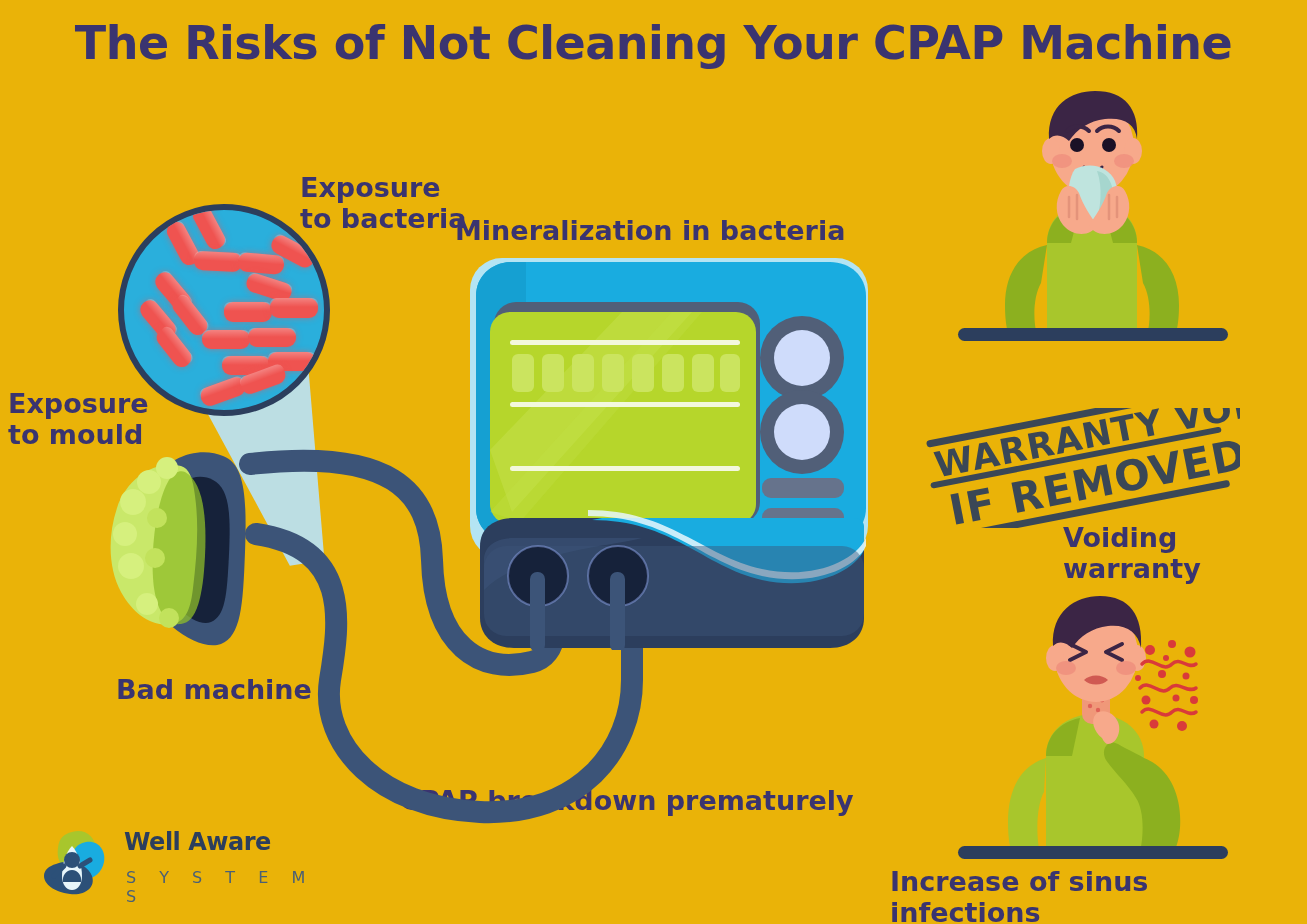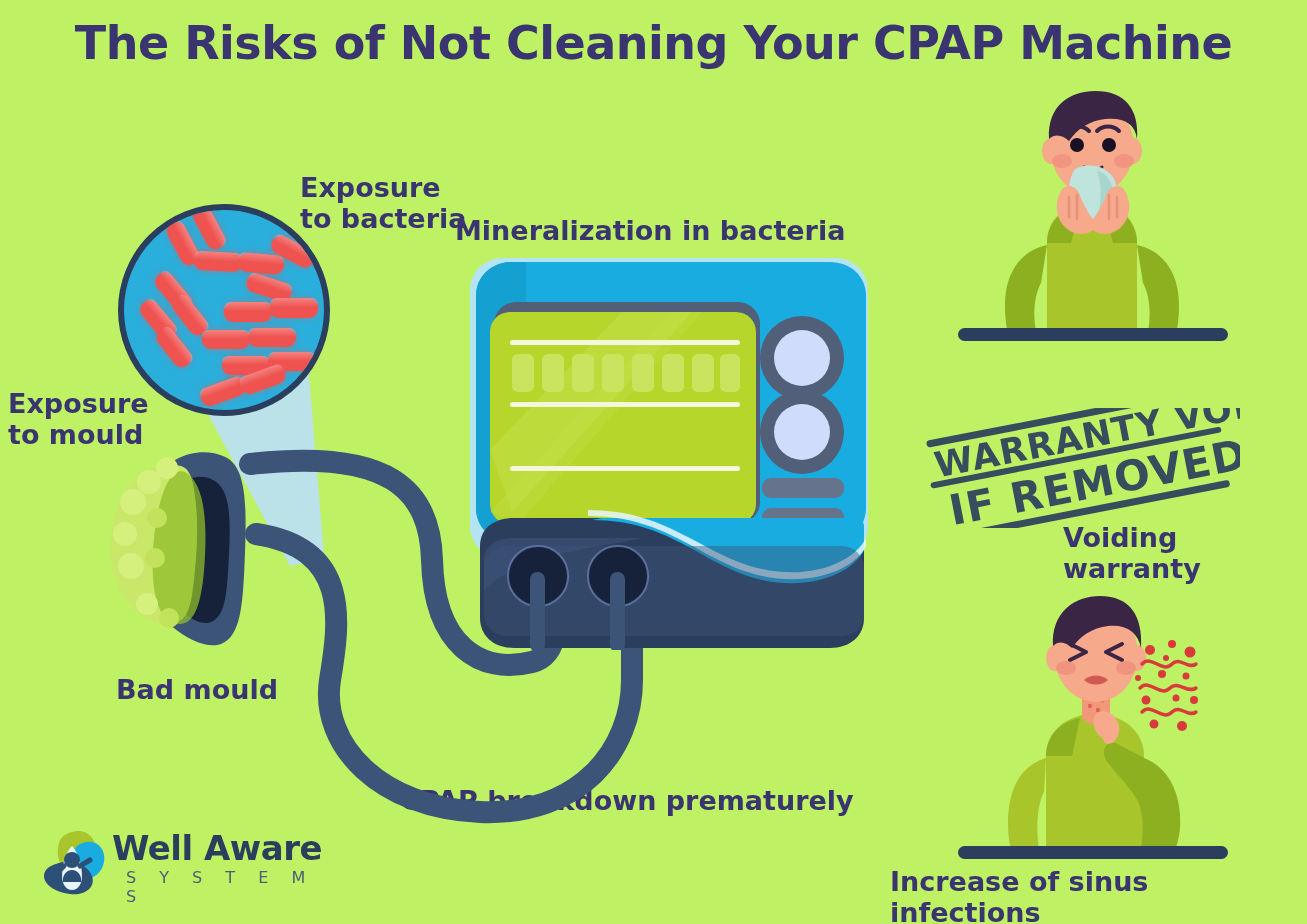--- a/index.html
+++ b/index.html
@@ -7,21 +7,21 @@
   body{
     width:1307px;height:924px;
     background:#d2eef8;
     font-family:"Liberation Sans",sans-serif;
     overflow:hidden;
     position:relative;
   }
   #stage{
     position:relative;
     width:1307px;height:924px;
-    background:#bef264;
+    background:#eab308;
   }
   .abs{position:absolute;}
 
   
   #page-title{
     position:absolute;left:0;top:16px;width:1307px;
     text-align:center;
     font-size:46px;
     font-weight:bold;
     letter-spacing:-0.5px;
@@ -80,22 +80,22 @@
 
   
   .person{position:absolute;}
 
   
   #warranty-stamp{left:920px;top:408px;width:320px;height:120px;z-index:4;}
 
   
   #logo{left:36px;top:824px;width:290px;height:80px;}
   #logo-word{
-    position:absolute;left:76px;top:4px;
-    font-size:34px;font-weight:bold;color:#2c3e5d;
+    position:absolute;left:88px;top:4px;
+    font-size:24px;font-weight:bold;color:#2c3e5d;
     font-family:"DejaVu Sans","Liberation Sans",sans-serif;
     letter-spacing:-0.5px;
   }
   #logo-sub{
     position:absolute;left:90px;top:44px;
     font-size:16px;color:#4a6076;letter-spacing:9px;
     font-family:"DejaVu Sans","Liberation Sans",sans-serif;
   }
 </style>
 </head>
@@ -164,21 +164,21 @@
       <circle cx="36" cy="128" r="13" fill="#d6f07e"></circle>
       <circle cx="54" cy="44" r="12" fill="#d6f07e"></circle>
       <circle cx="52" cy="166" r="11" fill="#d6f07e"></circle>
       <circle cx="72" cy="30" r="11" fill="#d6f07e"></circle>
       <circle cx="74" cy="180" r="10" fill="#c2e25c"></circle>
       <circle cx="62" cy="80" r="10" fill="#c2e25c"></circle>
       <circle cx="60" cy="120" r="10" fill="#c2e25c"></circle>
     </g>
   </svg>
 
-  <div class="label" style="left:116px;top:674px;">Bad mould</div>
+  <div class="label" style="left:116px;top:674px;">Bad machine</div>
 
   <div class="label c" style="left:455px;top:215px;width:440px;">Mineralization in bacteria</div>
 
   <svg id="cpap-machine" class="abs" viewBox="0 0 420 400">
 
     <rect x="8" y="8" width="398" height="300" rx="32" fill="#b4e4f3"></rect>
 
     <path d="M 14 46 C 14 26 30 12 50 12 L 368 12 C 388 12 404 26 404 46
              L 404 258 C 404 278 388 292 368 292 L 50 292 C 30 292 14 278 14 258 Z" fill="#19ace0"></path>
 

